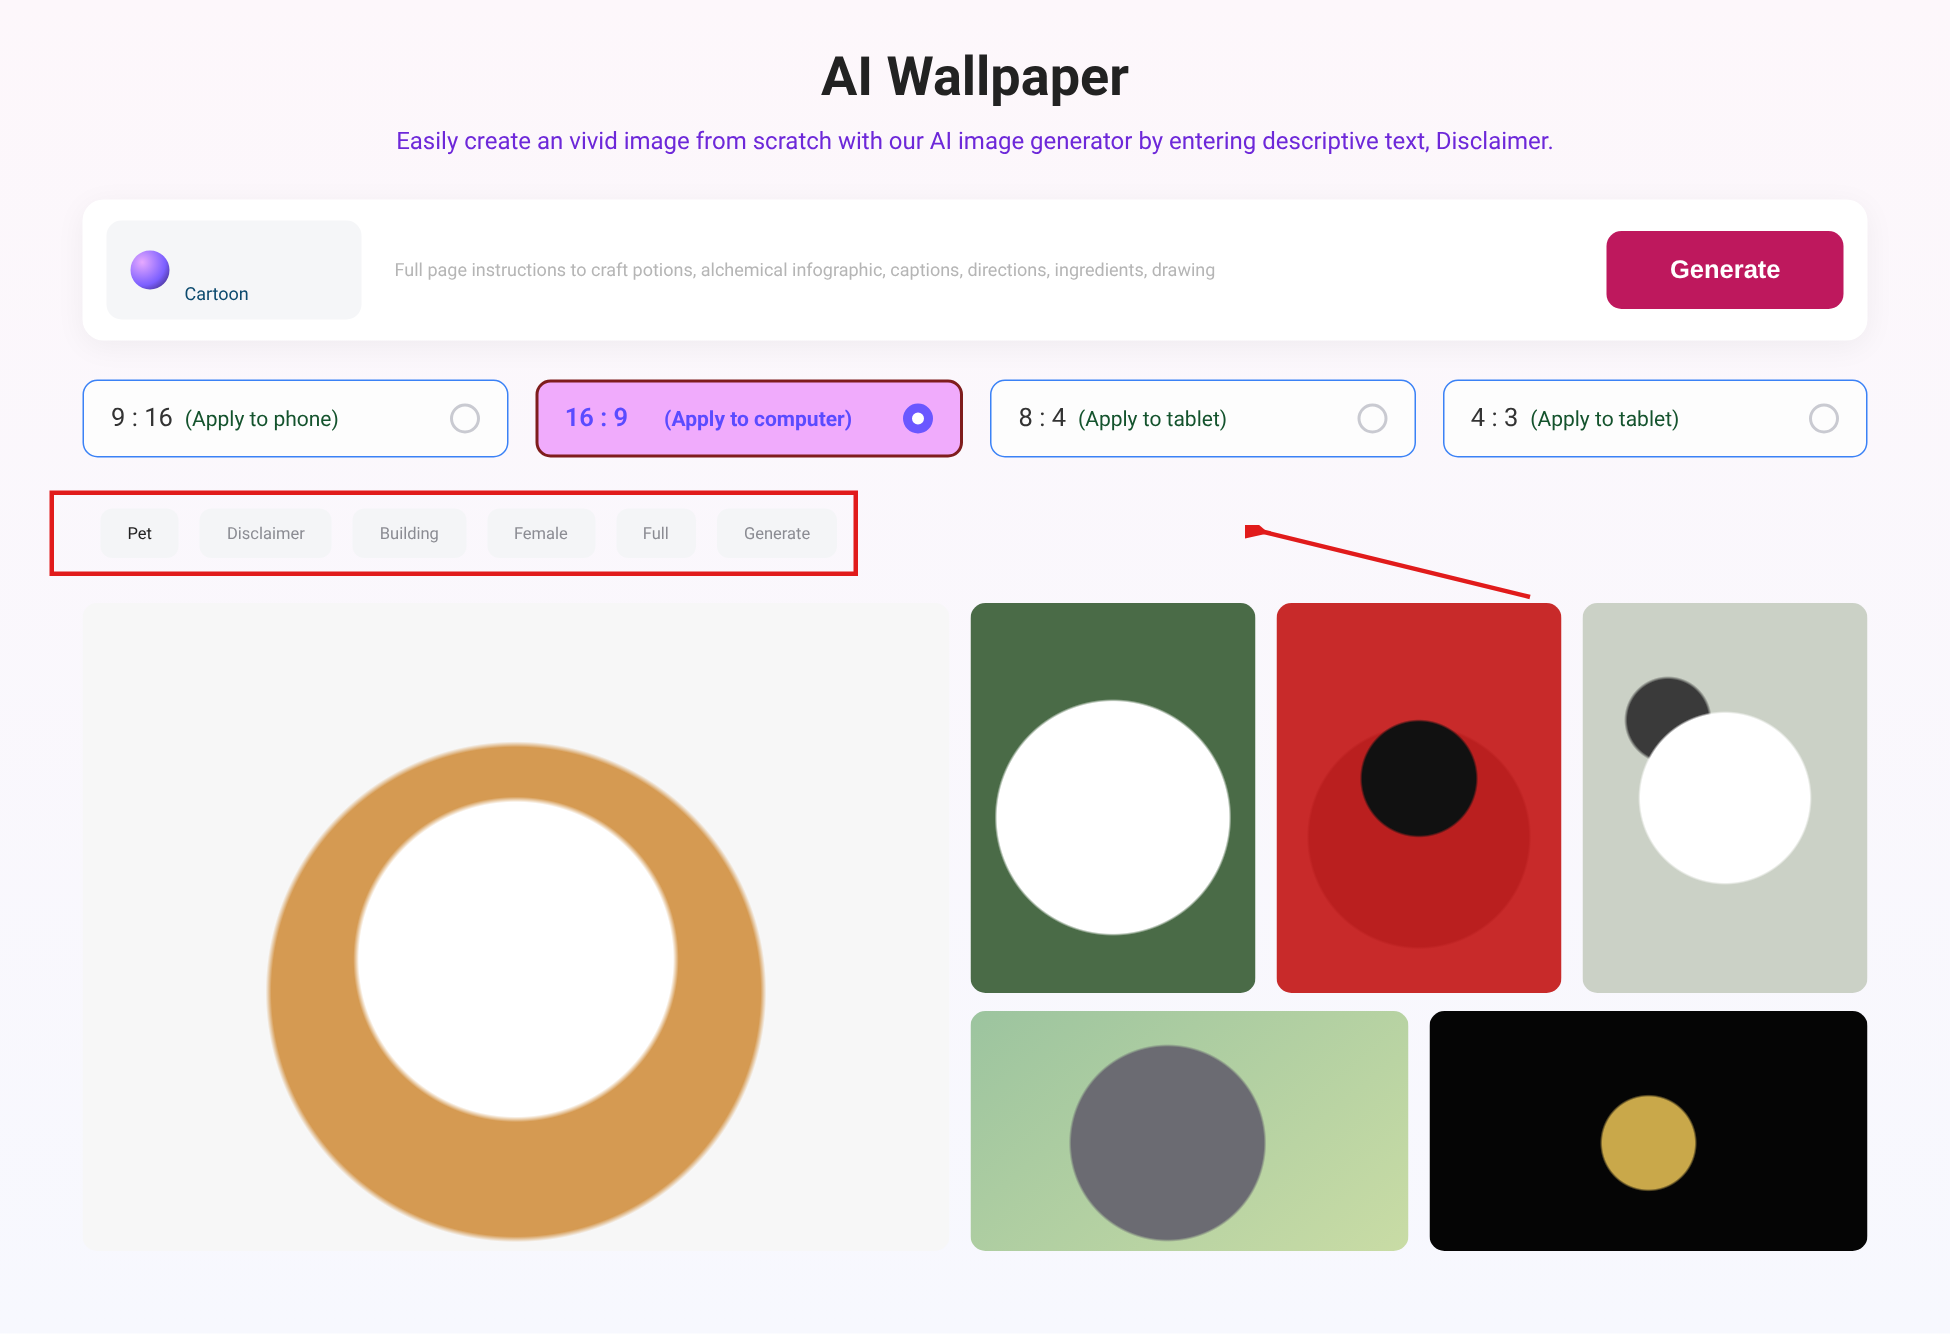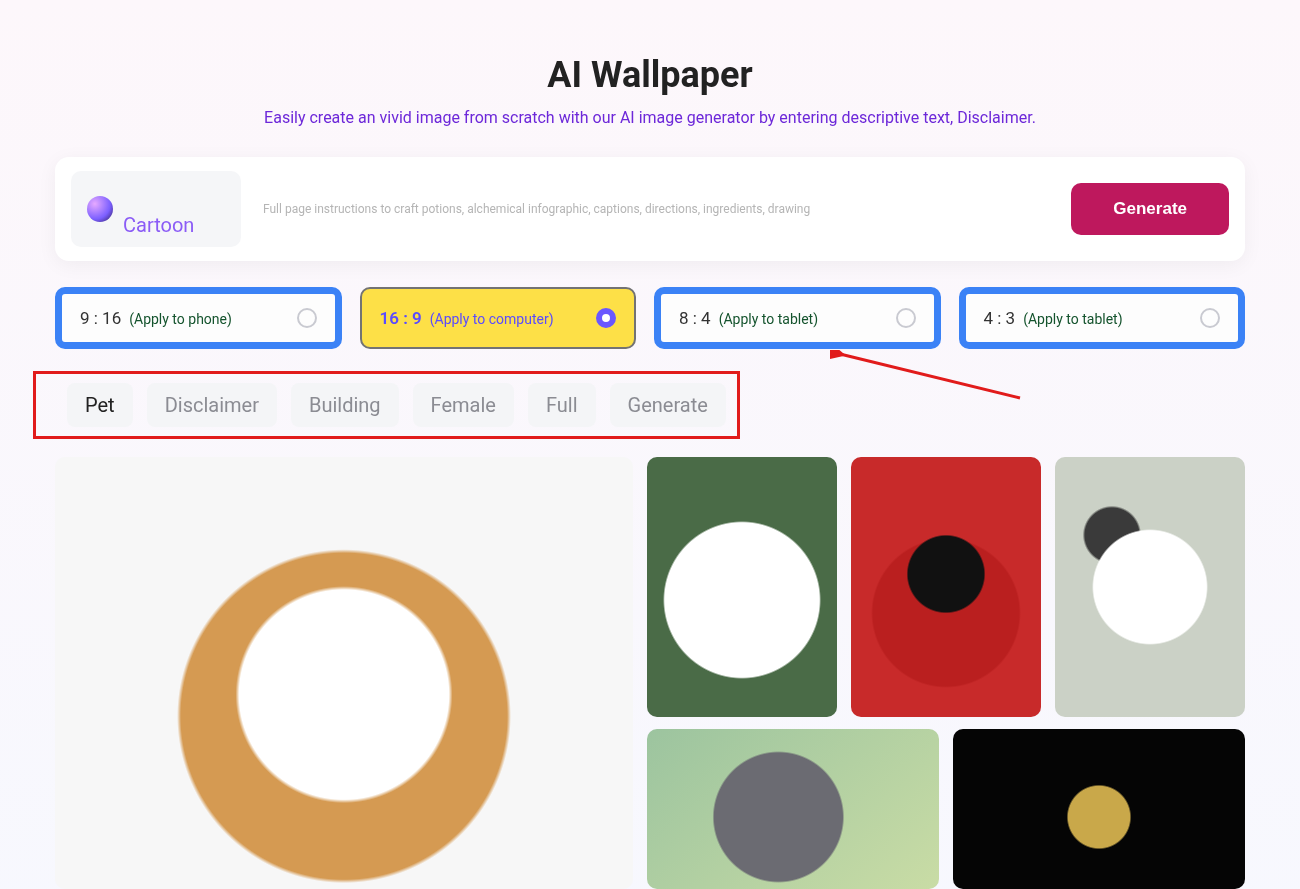--- a/index.html
+++ b/index.html
@@ -4,21 +4,21 @@
 <style>
   * { box-sizing: border-box; margin: 0; padding: 0; }
   body {
     font-family: -apple-system, BlinkMacSystemFont, "Segoe UI", Roboto, Helvetica, Arial, sans-serif;
     background: linear-gradient(180deg, #fdf7fb 0%, #f7f8fe 100%);
     width: 1300px;
     min-height: 889px;
     padding: 30px 55px;
     color: #222;
   }
-  .header { text-align: center; margin-bottom: 30px; margin-top: 24px; }
+  .header { text-align: center; margin-bottom: 30px; }
   .title { font-size: 36px; font-weight: 700; color: #222; margin-bottom: 12px; }
   .subtitle { font-size: 16px; color: #6d28d9; }
   
   .prompt-bar {
     background: #fff;
     border-radius: 14px;
     box-shadow: 0 4px 20px rgba(0,0,0,0.05);
     display: flex;
     align-items: center;
     padding: 14px 16px;
@@ -32,21 +32,21 @@
     background: #f5f6f8;
     border-radius: 10px;
     padding: 10px 16px;
     cursor: pointer;
     min-width: 170px;
   }
   .style-avatar {
     width: 26px; height: 26px; border-radius: 50%;
     background: radial-gradient(circle at 30% 30%, #e6a9ff, #7b5fff 60%, #2b1b55);
   }
-  .style-label { font-size: 20px; color: #8b5cf6; flex: 1; margin-top: 32px; }
+  .style-label { font-size: 12px; color: #0c4a6e; flex: 1; margin-top: 32px; }
   .prompt-input {
     flex: 1;
     font-size: 12px;
     color: #b5b5b5;
     line-height: 1.5;
     padding: 4px 6px;
   }
   .generate-btn {
     background: #be185d;
     color: #fff;
@@ -55,37 +55,37 @@
     border: none;
     border-radius: 10px;
     padding: 16px 42px;
     cursor: pointer;
   }
 
   .ratio-row { display: flex; gap: 18px; margin-bottom: 24px; }
   .ratio-card {
     flex: 1;
     background: #fdfdfd;
-    border: 7px solid #3b82f6;
+    border: 1px solid #3b82f6;
     border-radius: 10px;
     padding: 14px 18px;
     display: flex;
     align-items: center;
     justify-content: space-between;
     cursor: pointer;
   }
   .ratio-card.selected {
-    border: 2px solid #737373;
-    background: #fde047;
+    border: 2px solid #7f1d1d;
+    background: #f0abfc;
   }
   .ratio-text { display: flex; align-items: baseline; gap: 8px; }
   .ratio-main { font-size: 17px; color: #333; }
   .ratio-card.selected .ratio-main { color: #5a4bff; font-weight: 600; }
   .ratio-sub { font-size: 14px; color: #14532d; }
-  .ratio-card.selected .ratio-sub { color: #5a4bff; font-weight: 400; }
+  .ratio-card.selected .ratio-sub { color: #5a4bff; font-weight: 700; margin-left: 16px; }
   .radio {
     width: 20px; height: 20px; border-radius: 50%;
     border: 2px solid #c9cad1;
     display: inline-block;
     position: relative;
   }
   .ratio-card.selected .radio {
     border: 6px solid #6a57ff;
     background: #fff;
   }
@@ -101,21 +101,21 @@
     content: '';
     position: absolute;
     inset: -2px -2px -2px -22px;
     border: 3px solid #e11b1b;
     pointer-events: none;
   }
   .cat-pill {
     background: #f4f5f7;
     border-radius: 8px;
     padding: 10px 18px;
-    font-size: 20px;
+    font-size: 11px;
     color: #8b8c93;
     cursor: pointer;
   }
   .cat-pill.active { color: #222; }
 
   .gallery { display: flex; gap: 14px; }
   .main-img {
     flex: 0 0 578px;
     height: 432px;
     border-radius: 10px;

